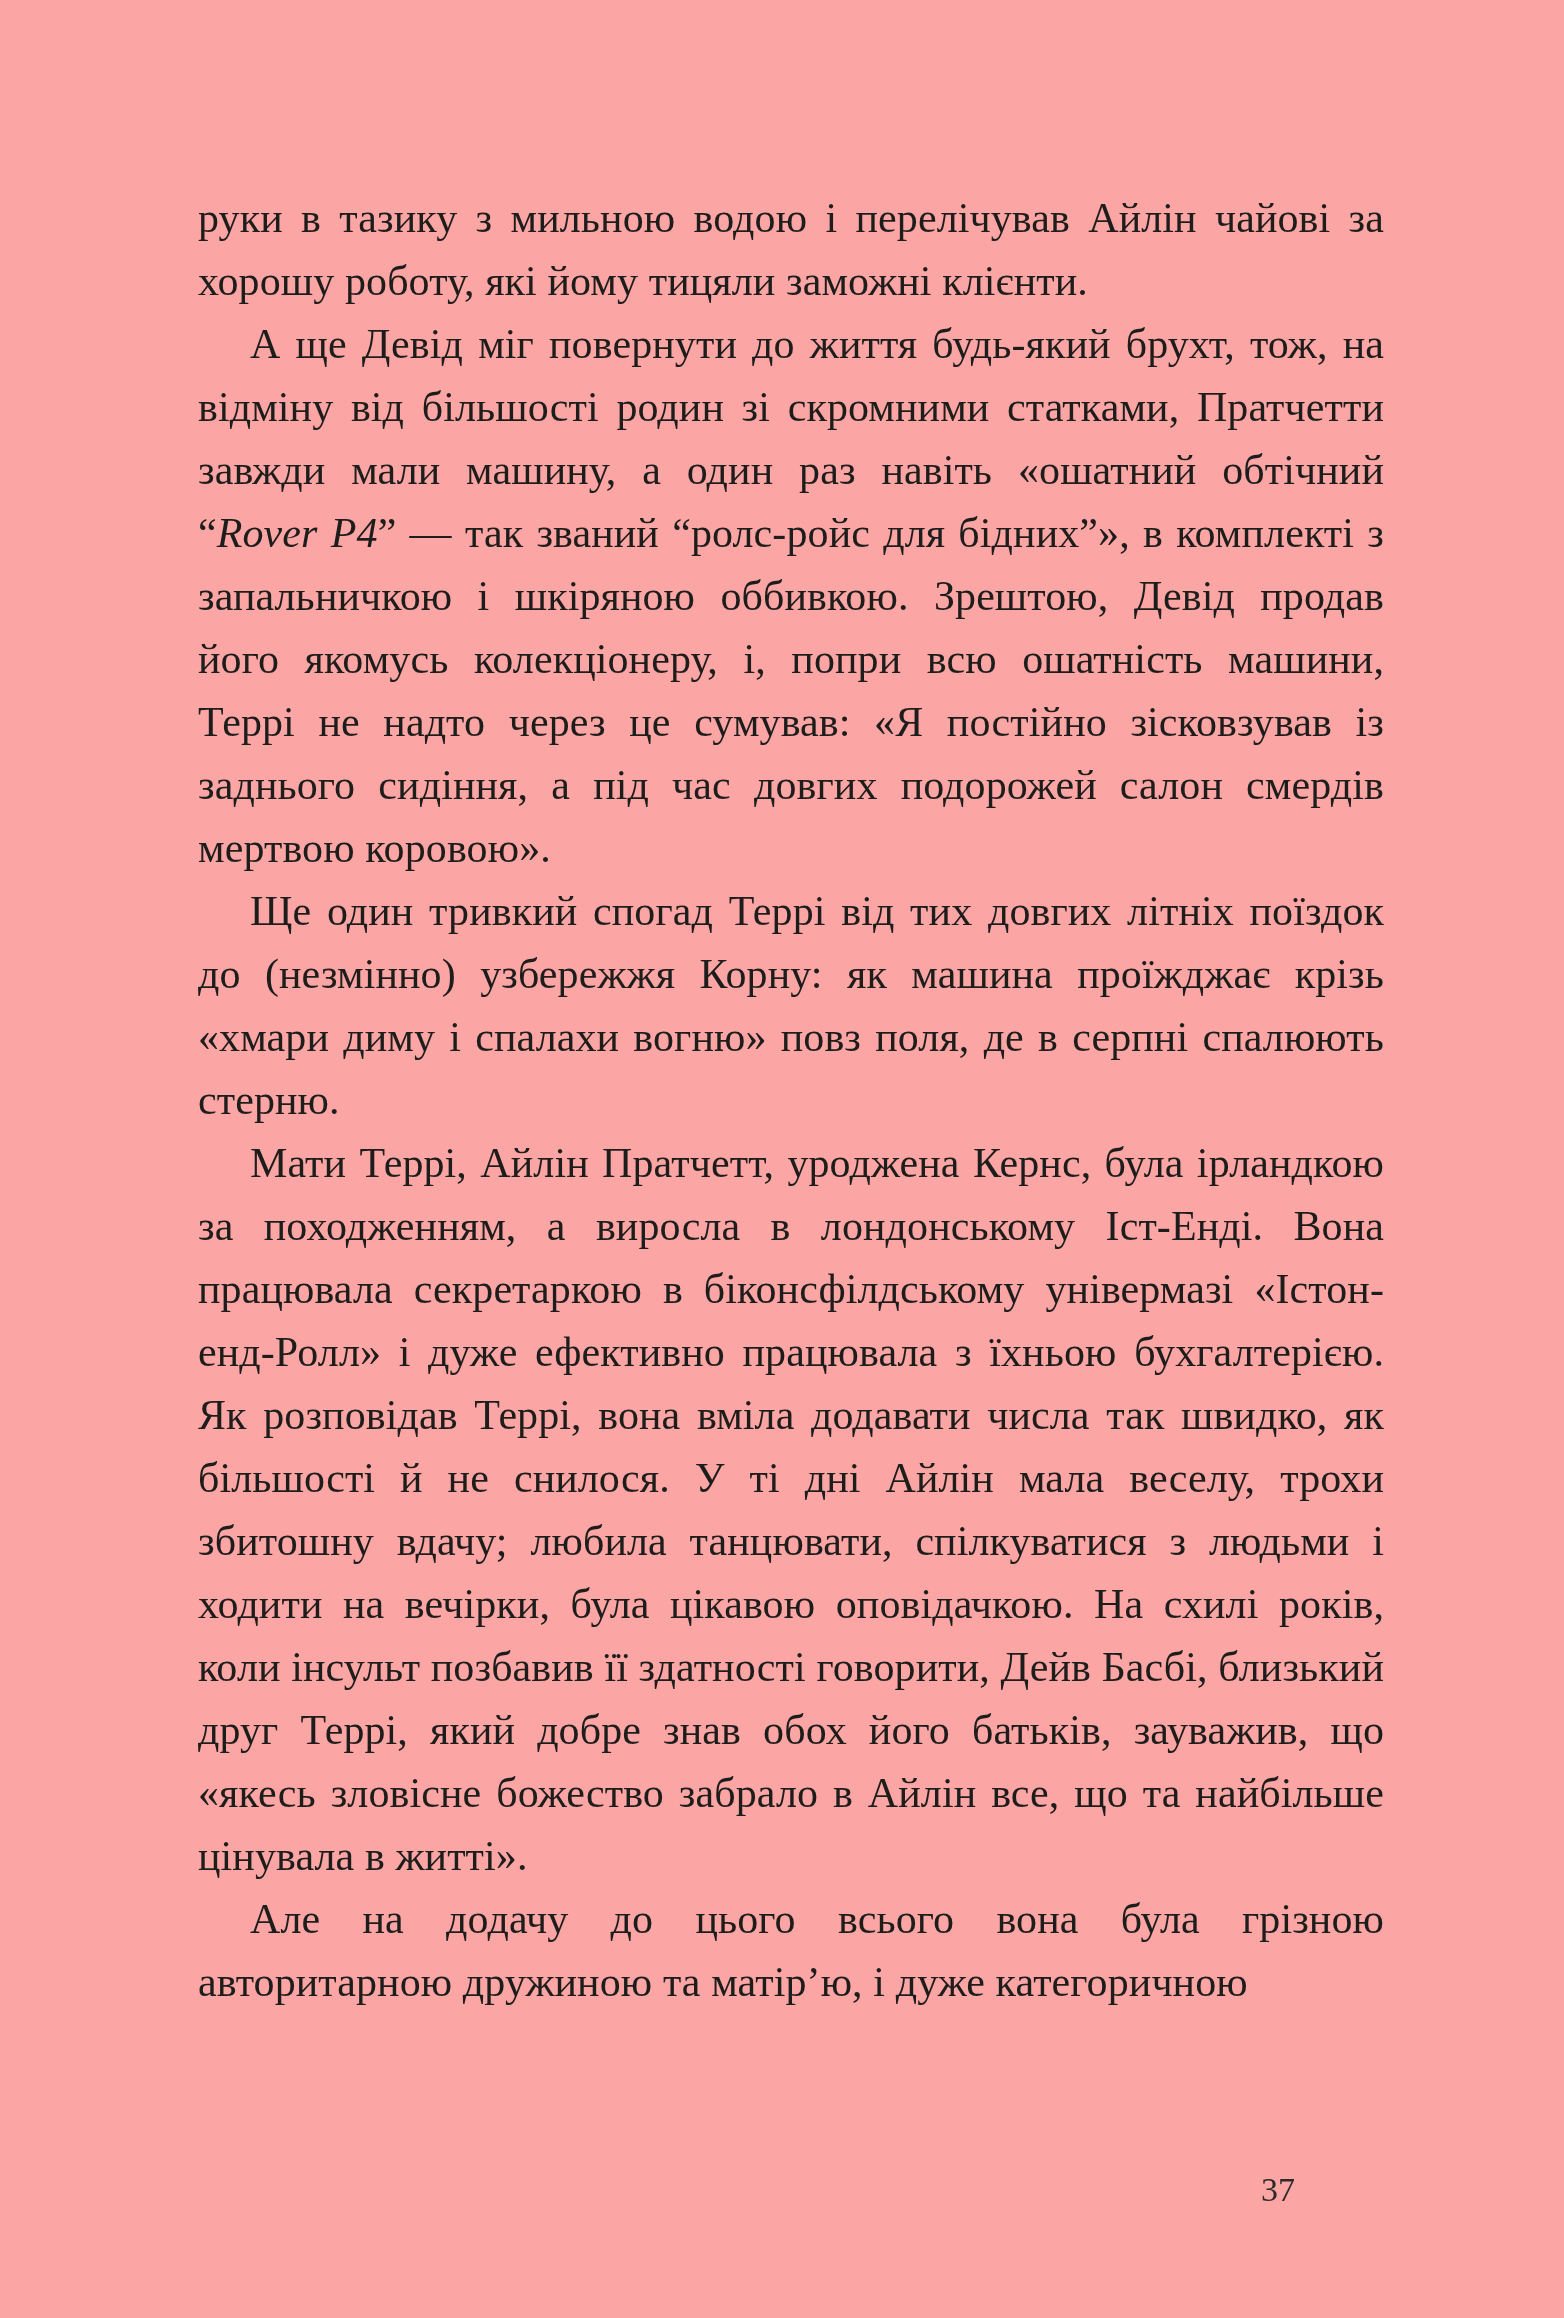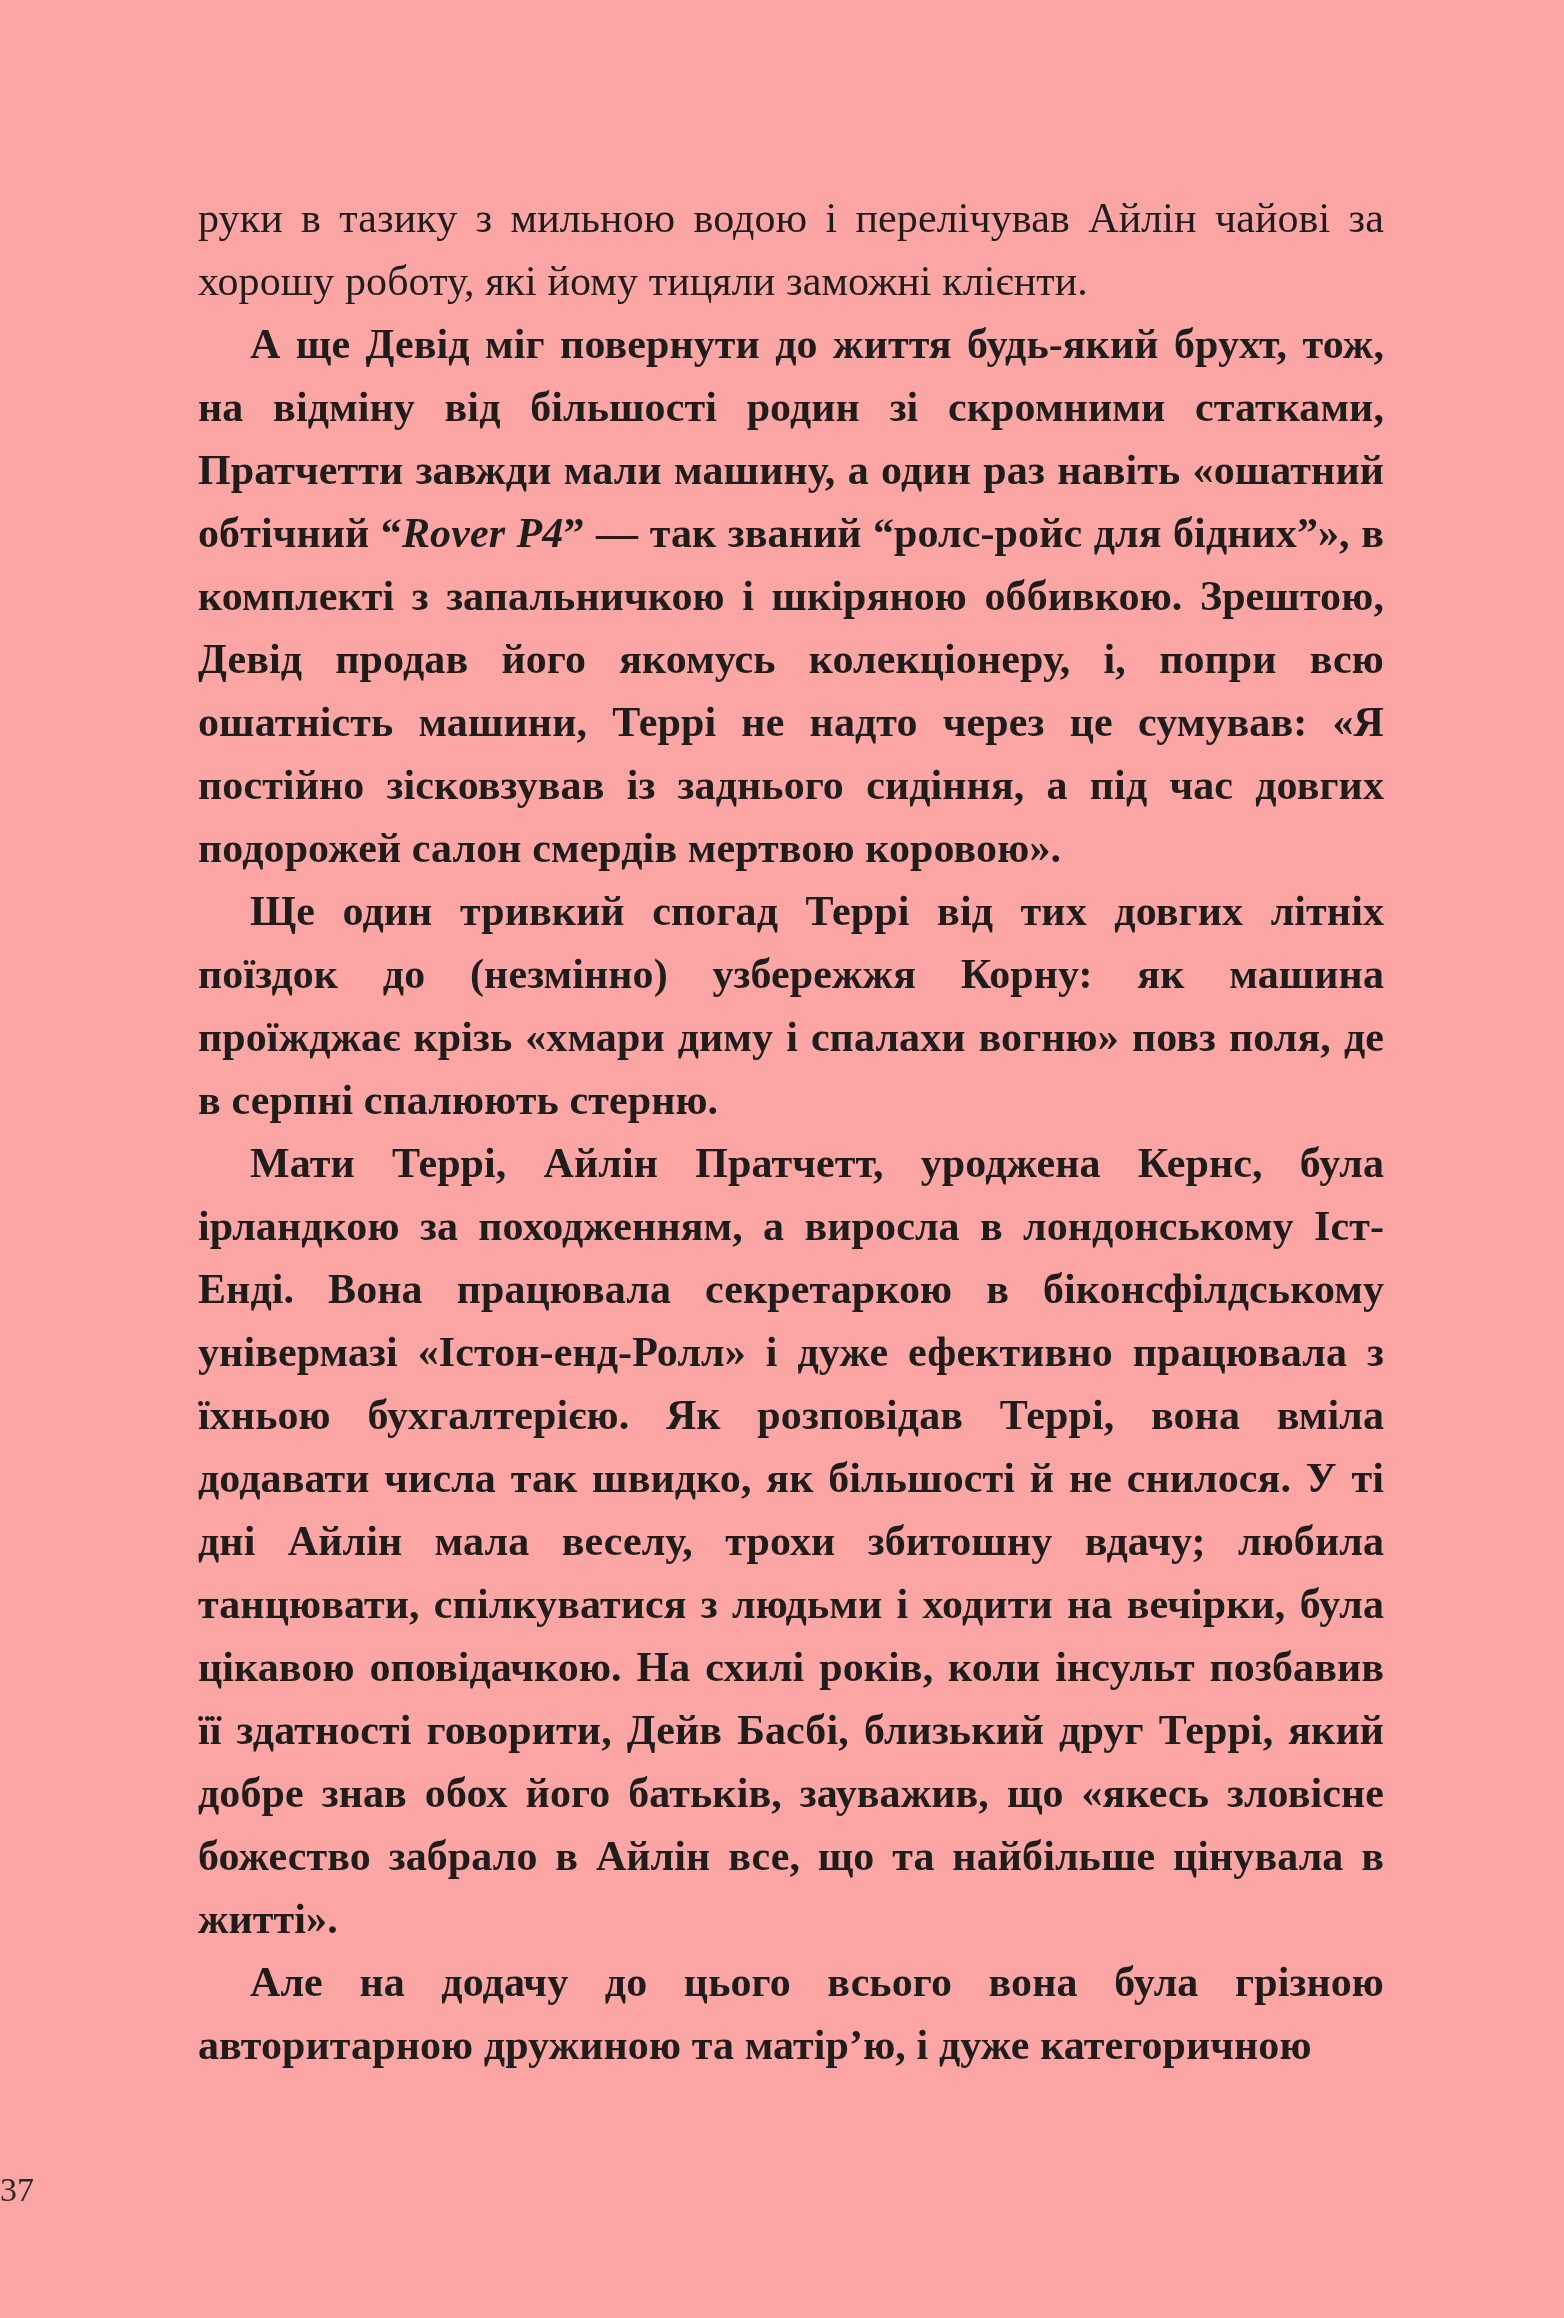--- a/index.html
+++ b/index.html
@@ -29,34 +29,34 @@
     line-height: 63px;
     text-align: justify;
     letter-spacing: 0.1px;
   }
   .text-block p.para {
     margin: 0;
     padding: 0;
   }
   .text-block p.para.indent {
     text-indent: 52px;
-    font-weight: bold;
   }
   .text-block em {
     font-style: italic;
   }
   .page-number {
     position: absolute;
     top: 2169px;
     left: 0;
     width: 1279px;
-    text-align: left;
+    text-align: right;
     font-size: 34px;
     line-height: 41px;
     color: #2a2a28;
+    padding-left: 16px;
   }
 </style>
 </head>
 <body>
 
 <div class="book-page">
   <div class="text-block">
       <p class="para">руки в тазику з мильною водою і перелічував Айлін чайові за хорошу роботу, які йому тицяли заможні клієнти.</p>
       <p class="para indent">А ще Девід міг повернути до життя будь-який брухт, тож, на відміну від більшості родин зі скромними статками, Пратчетти завжди мали машину, а один раз навіть «ошатний обтічний “<em>Rover P4</em>” — так званий “ролс-ройс для бідних”», в комплекті з запальничкою і шкіряною оббивкою. Зрештою, Девід продав його якомусь колекціонеру, і, попри всю ошатність машини, Террі не надто через це сумував: «Я постійно зісковзував із заднього сидіння, а під час довгих подорожей салон смердів мертвою коровою».</p>
       <p class="para indent">Ще один тривкий спогад Террі від тих довгих літніх поїздок до (незмінно) узбережжя Корну: як машина проїжджає крізь «хмари диму і спалахи вогню» повз поля, де в серпні спалюють стерню.</p>

